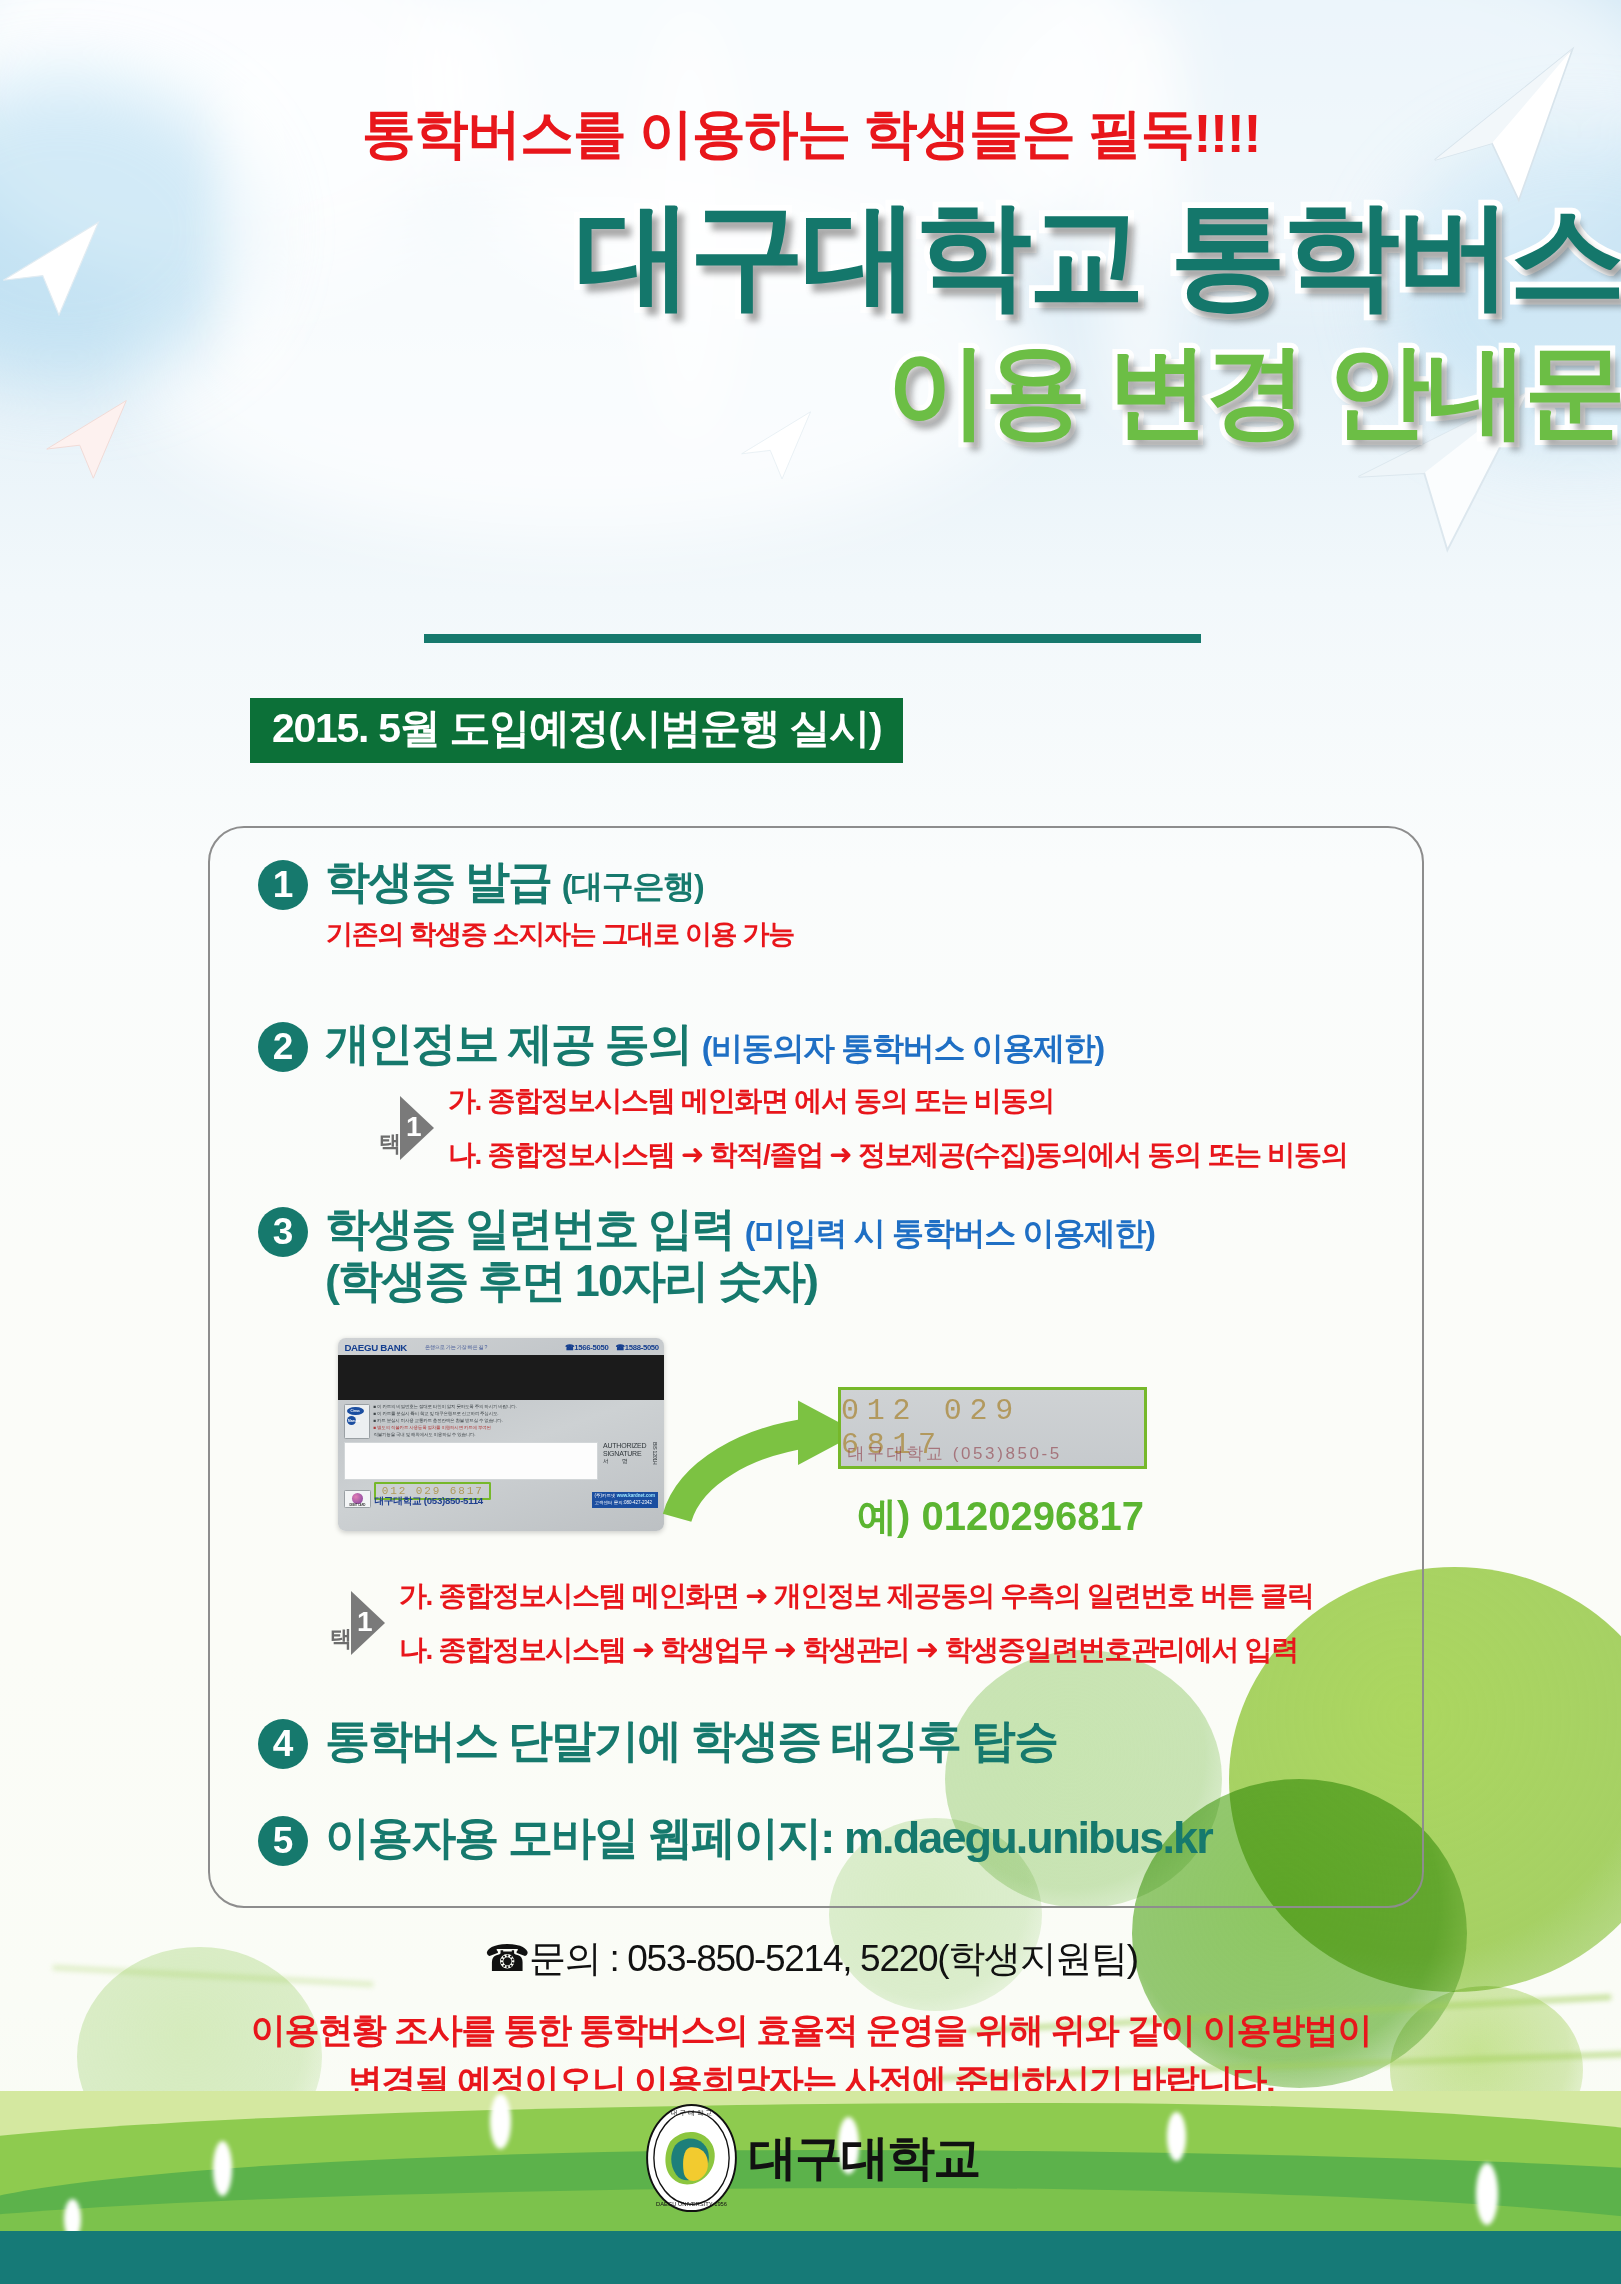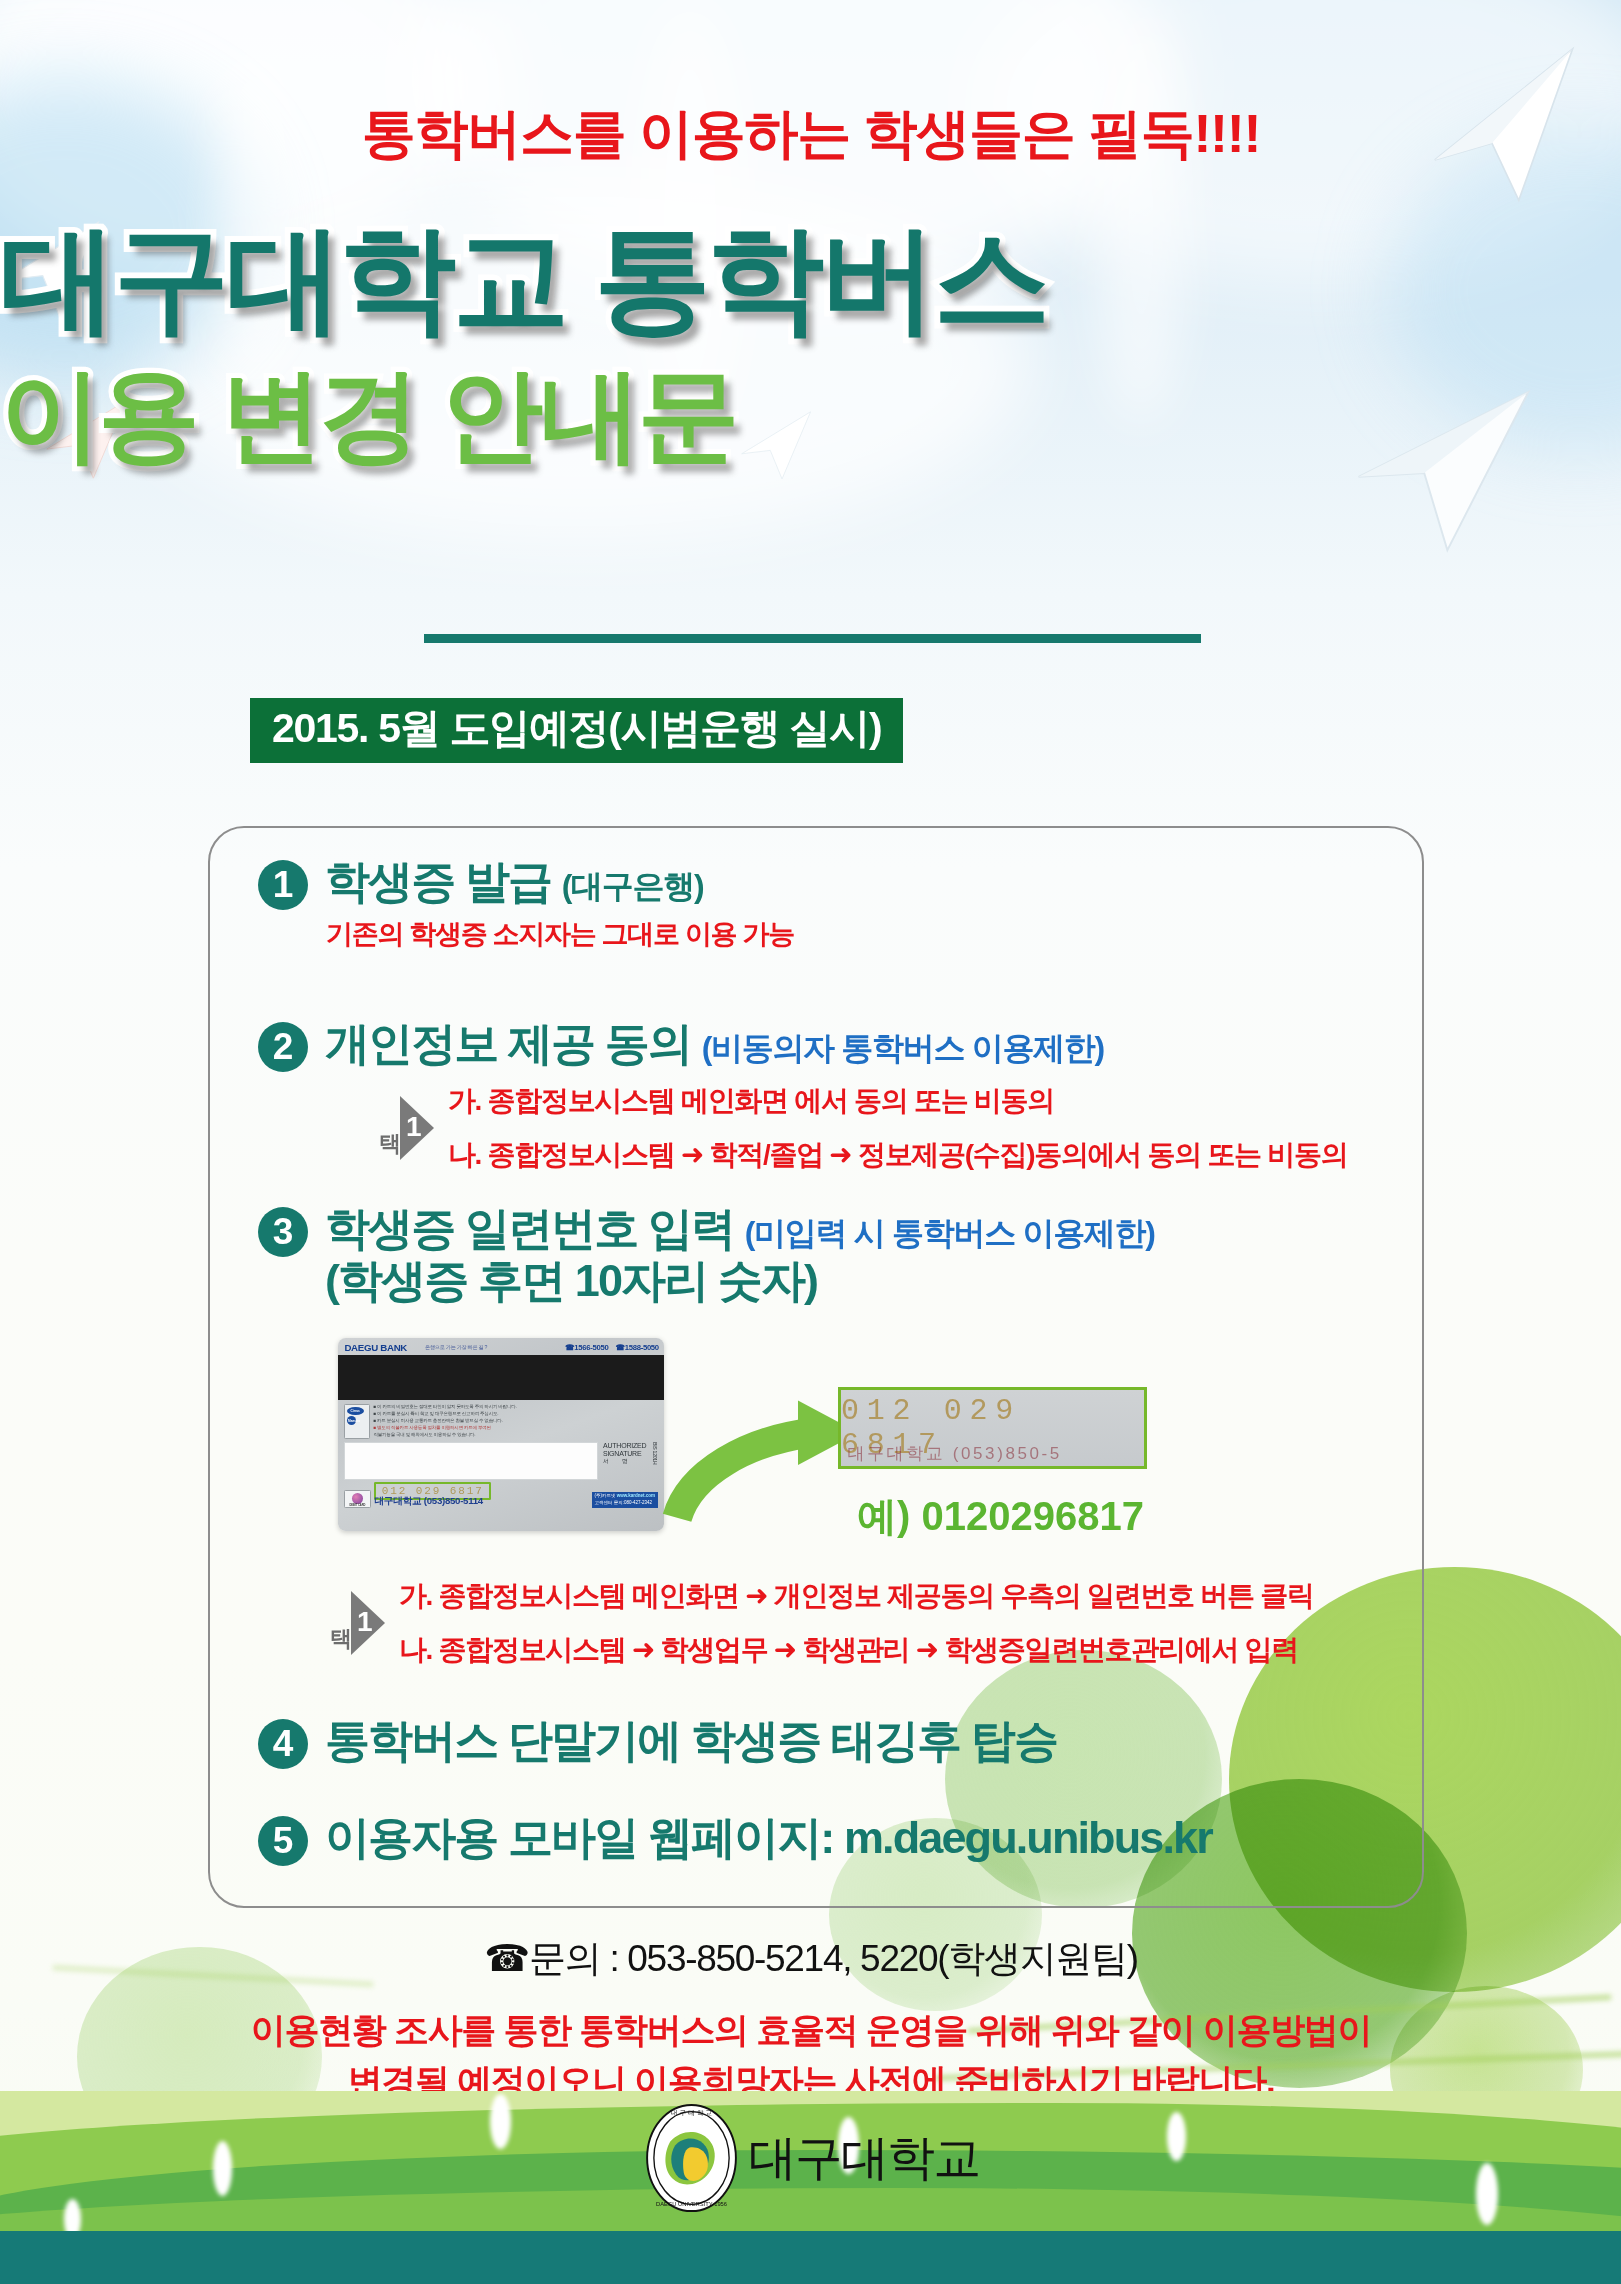--- a/index.html
+++ b/index.html
@@ -36,21 +36,21 @@
   .b5{left:77px;top:1947px;width:245px;height:219px;background:radial-gradient(circle at 45% 40%, rgba(196,228,160,.62), rgba(186,222,150,.46) 62%, rgba(186,222,150,0) 100%);}
   .b6{right:39px;top:1986px;width:193px;height:168px;background:radial-gradient(circle at 45% 40%, rgba(168,214,85,.6), rgba(160,206,80,.4) 62%, rgba(160,206,80,0) 100%);}
 
   .wisp{position:absolute;height:6.4px;border-radius:3.9px;background:rgba(160,205,90,.55);filter:blur(2.6px);}
 
   
   .kicker{
     position:absolute;top:98px;left:0;width:100%;text-align:center;
     font-size:54px;font-weight:bold;color:#e8161b;letter-spacing:-1.3px;
   }
-  .title-wrap{position:absolute;top:216px;left:0;width:100%;text-align:left;}
+  .title-wrap{position:absolute;top:192px;left:0;width:100%;text-align:right;}
   .title1{
     font-size:117px;font-weight:bold;letter-spacing:-3.9px;line-height:1.08;
     color:#14776b;
     -webkit-text-stroke:11.6px #ffffff;paint-order:stroke fill;
     text-shadow:6.4px 7.7px 6.4px rgba(60,60,60,.45);
   }
   .title2{
     font-size:102px;font-weight:bold;letter-spacing:-3.9px;line-height:1.1;margin-top:17px;
     color:#6cbe45;
     -webkit-text-stroke:10.3px #ffffff;paint-order:stroke fill;
@@ -160,21 +160,21 @@
   
   .footer{position:absolute;left:0;bottom:0;width:100%;height:193px;overflow:hidden;}
   .foot-band{position:absolute;left:0;width:120%;}
   .fb1{top:0;height:193px;background:#d4e8a0;}
   .fb2{top:11.6px;height:193px;background:#8ecb4f;border-radius:60% 40% 0 0/58px 77px 0 0;transform:translateX(-6%);}
   .fb3{top:59px;height:193px;background:#5cb24b;border-radius:45% 55% 0 0/71px 52px 0 0;transform:translateX(-3%);}
   .fb4{top:97px;height:193px;background:#7cc24c;border-radius:55% 45% 0 0/58px 64px 0 0;transform:translateX(-9%);}
   .bottombar{position:absolute;left:0;bottom:0;width:100%;height:53px;background:#167a77;}
   .sparkle{position:absolute;background:#fff;border-radius:50%;filter:blur(1.9px);}
   .logo-wrap{position:absolute;left:0;top:11.6px;width:100%;display:flex;align-items:center;justify-content:center;gap:9px;}
-  .logo-name{font-size:48px;font-weight:normal;color:#111;letter-spacing:-1.9px;}
+  .logo-name{font-size:48px;font-weight:bold;color:#111;letter-spacing:-1.9px;}
 </style>
 </head>
 <body>
 
 <div id="poster">
 
   <div class="cloud c1"></div>
   <div class="cloud c2"></div>
   <div class="cloud c3"></div>
   <div class="cloud c4"></div>

